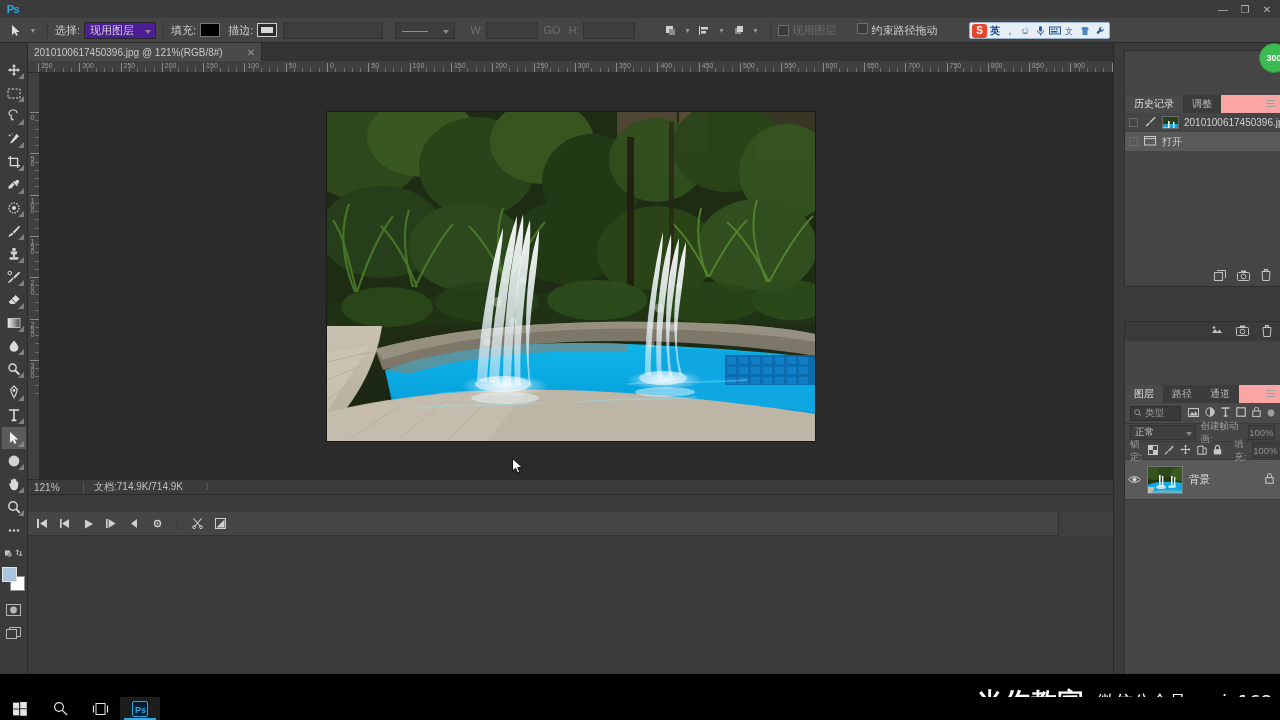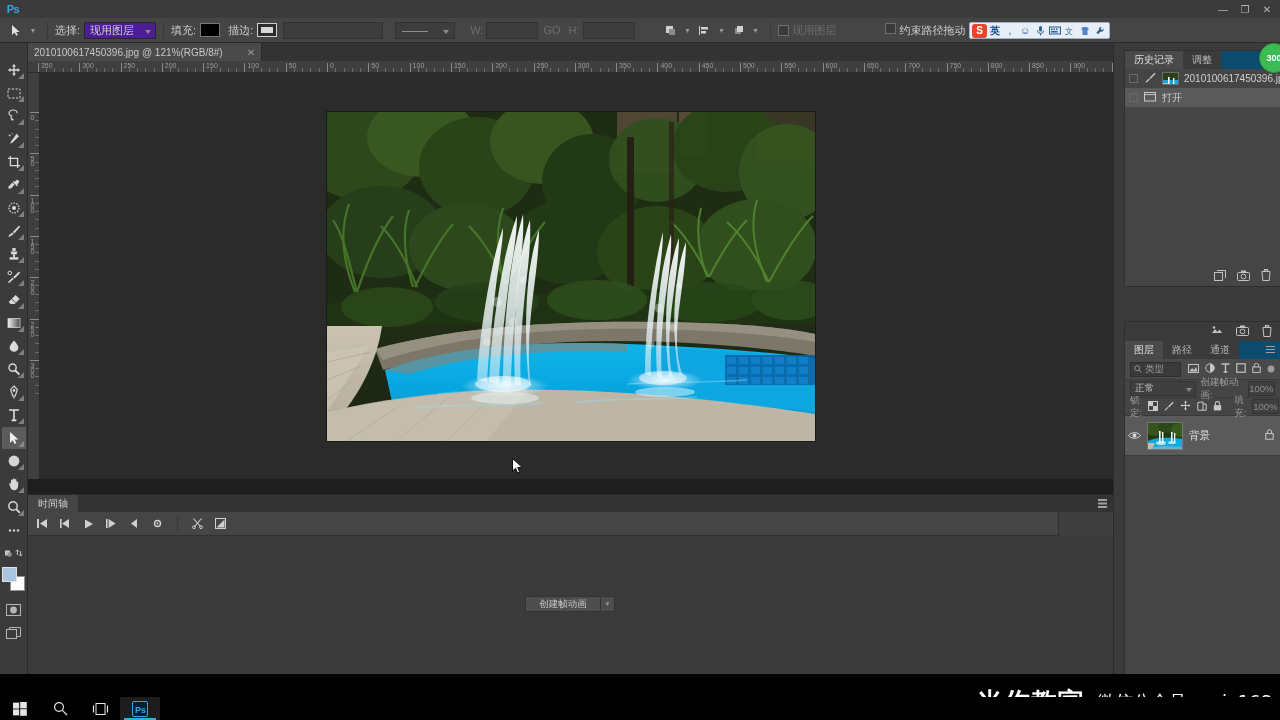--- a/index.html
+++ b/index.html
@@ -263,21 +263,21 @@
 
   
   .rightdock {
     position:absolute; left:1113px; top:43px; width:167px; height:654px;
     background:#3b3b3b; border-left:1px solid #2a2a2a;
   }
   .rp-iconcol {
     position:absolute; left:0; top:0; width:10px; height:654px; background:#3b3b3b;
   }
   .panel-tabbar {
-    display:flex; align-items:flex-end; height:18px; background:#0c4a6e; position:relative;
+    display:flex; align-items:flex-end; height:18px; background:#fca5a5; position:relative;margin-top:44px;
   }
   .panel-tab {
     height:18px; background:#3b3b3b; color:#b9b9b9; font-size:10px;
     display:flex; align-items:center; padding:0 9px;
   }
   .panel-tab.active { background:#4a4a4a; color:#e0e0e0; }
   .panel-menu {
     position:absolute; right:5px; top:5px; width:9px; height:8px;
   }
   .panel-menu i {
@@ -464,21 +464,21 @@
           <rect x="4" y="1" width="6" height="6" fill="#d0d0d0"></rect>
         </svg>
     </div>
     <div class="opt-caret">▾</div>
     <div class="opt-sep"></div>
     <div style="display:flex;align-items:center;">
       <span class="opt-check"></span>
       <span class="opt-label opt-dim">现用图层</span>
     </div>
     <div style="width:16px"></div>
-    <div style="display:flex;align-items:flex-start;margin-left:28px;">
+    <div style="display:flex;align-items:flex-start;">
       <span class="opt-check"></span>
       <span class="opt-label">约束路径拖动</span>
     </div>
   </div>
 
   <div class="ime">
     <div class="ime-logo">S</div>
     <div class="ime-ico cn">英</div>
     <div class="ime-ico">,</div>
     <div class="ime-ico">☺</div>
@@ -1063,32 +1063,30 @@
           <ellipse cx="178" cy="286" rx="34" ry="6"></ellipse>
           <ellipse cx="338" cy="280" rx="30" ry="5"></ellipse>
         </g>
       </svg>
     </div>
     <svg class="cursor-arrow" viewBox="0 0 11 16">
       <path d="M0.5 0.5 L0.5 13 L3.6 10.2 L5.6 15 L7.6 14.1 L5.7 9.6 L9.9 9.1 Z" fill="#ffffff" stroke="#000" stroke-width="0.9"></path>
     </svg>
   </div>
 
+  <div class="statusbar">
+    <div class="st-zoom">121%</div>
+    <div class="st-sep"></div>
+    <div class="st-doc">
+      <span>文档:</span><span>714.9K/714.9K</span>
+    </div>
+    <div class="st-arrow">〉</div>
+  </div>
 
   <div class="timeline">
-    <div class="tl-tabbar">
-      <div class="tl-tab">时间轴</div>
-      <div class="tl-menu">
-        <svg width="9" height="9" viewBox="0 0 9 9">
-            <rect x="0" y="0" width="9" height="2" fill="#a0a0a0"></rect>
-            <rect x="0" y="3.5" width="9" height="2" fill="#a0a0a0"></rect>
-            <rect x="0" y="7" width="9" height="2" fill="#a0a0a0"></rect>
-          </svg>
-      </div>
-    </div>
     <div class="tl-controls">
       <div class="tl-btn">
         <svg width="11" height="9" viewBox="0 0 11 9">
             <rect x="0" y="0" width="2" height="9" fill="#cfcfcf"></rect>
             <path d="M10 0 L10 9 L3 4.5 Z" fill="#cfcfcf"></path>
           </svg>
       </div>
       <div class="tl-btn">
         <svg width="11" height="9" viewBox="0 0 11 9">
             <path d="M9 0 L9 9 L2 4.5 Z" fill="#cfcfcf"></path>
@@ -1126,26 +1124,20 @@
           </svg>
       </div>
       <div class="tl-btn">
         <svg width="11" height="11" viewBox="0 0 11 11">
             <rect x="0.5" y="0.5" width="10" height="10" fill="none" stroke="#cfcfcf"></rect>
             <path d="M1.5 9.5 L9.5 1.5 L9.5 9.5 Z" fill="#cfcfcf"></path>
           </svg>
       </div>
     </div>
     <div class="tl-right"></div>
-    <div class="tl-body">
-      <div class="create-anim">
-        <div class="lbl">创建帧动画</div>
-        <div class="drop">▾</div>
-      </div>
-    </div>
     <div class="tl-footer">
       <span>0:00</span>
       <span style="margin-left:8px;color:#9a9a9a;">
         <svg width="10" height="9" viewBox="0 0 10 9">
             <path d="M0.5 6.5 C 2 1.5 7 1.5 8.5 3" stroke="#9a9a9a" fill="none" stroke-width="1"></path>
             <path d="M9.5 1 L9.5 4 L6.5 4 Z" fill="#9a9a9a"></path>
           </svg>
       </span>
       <div class="tl-scroll">
         <div class="tl-scroll-handle"></div>

